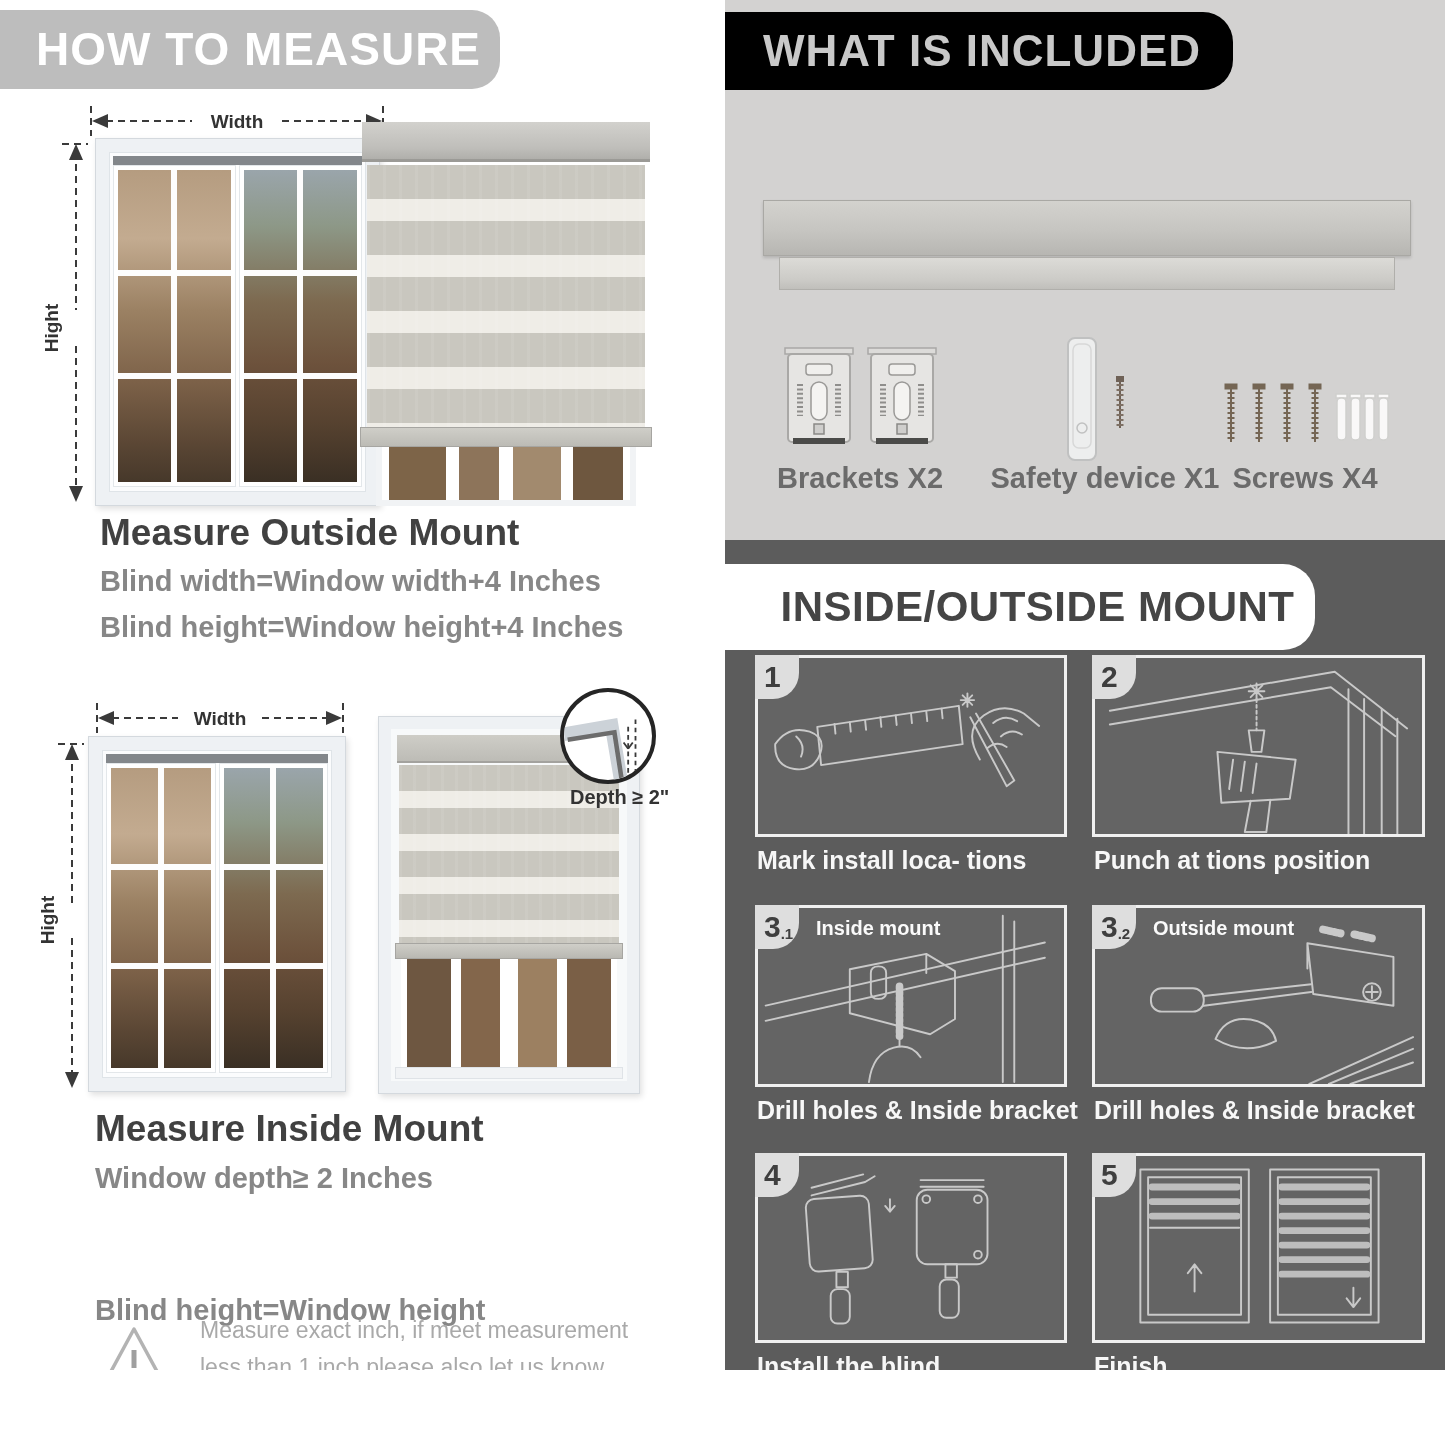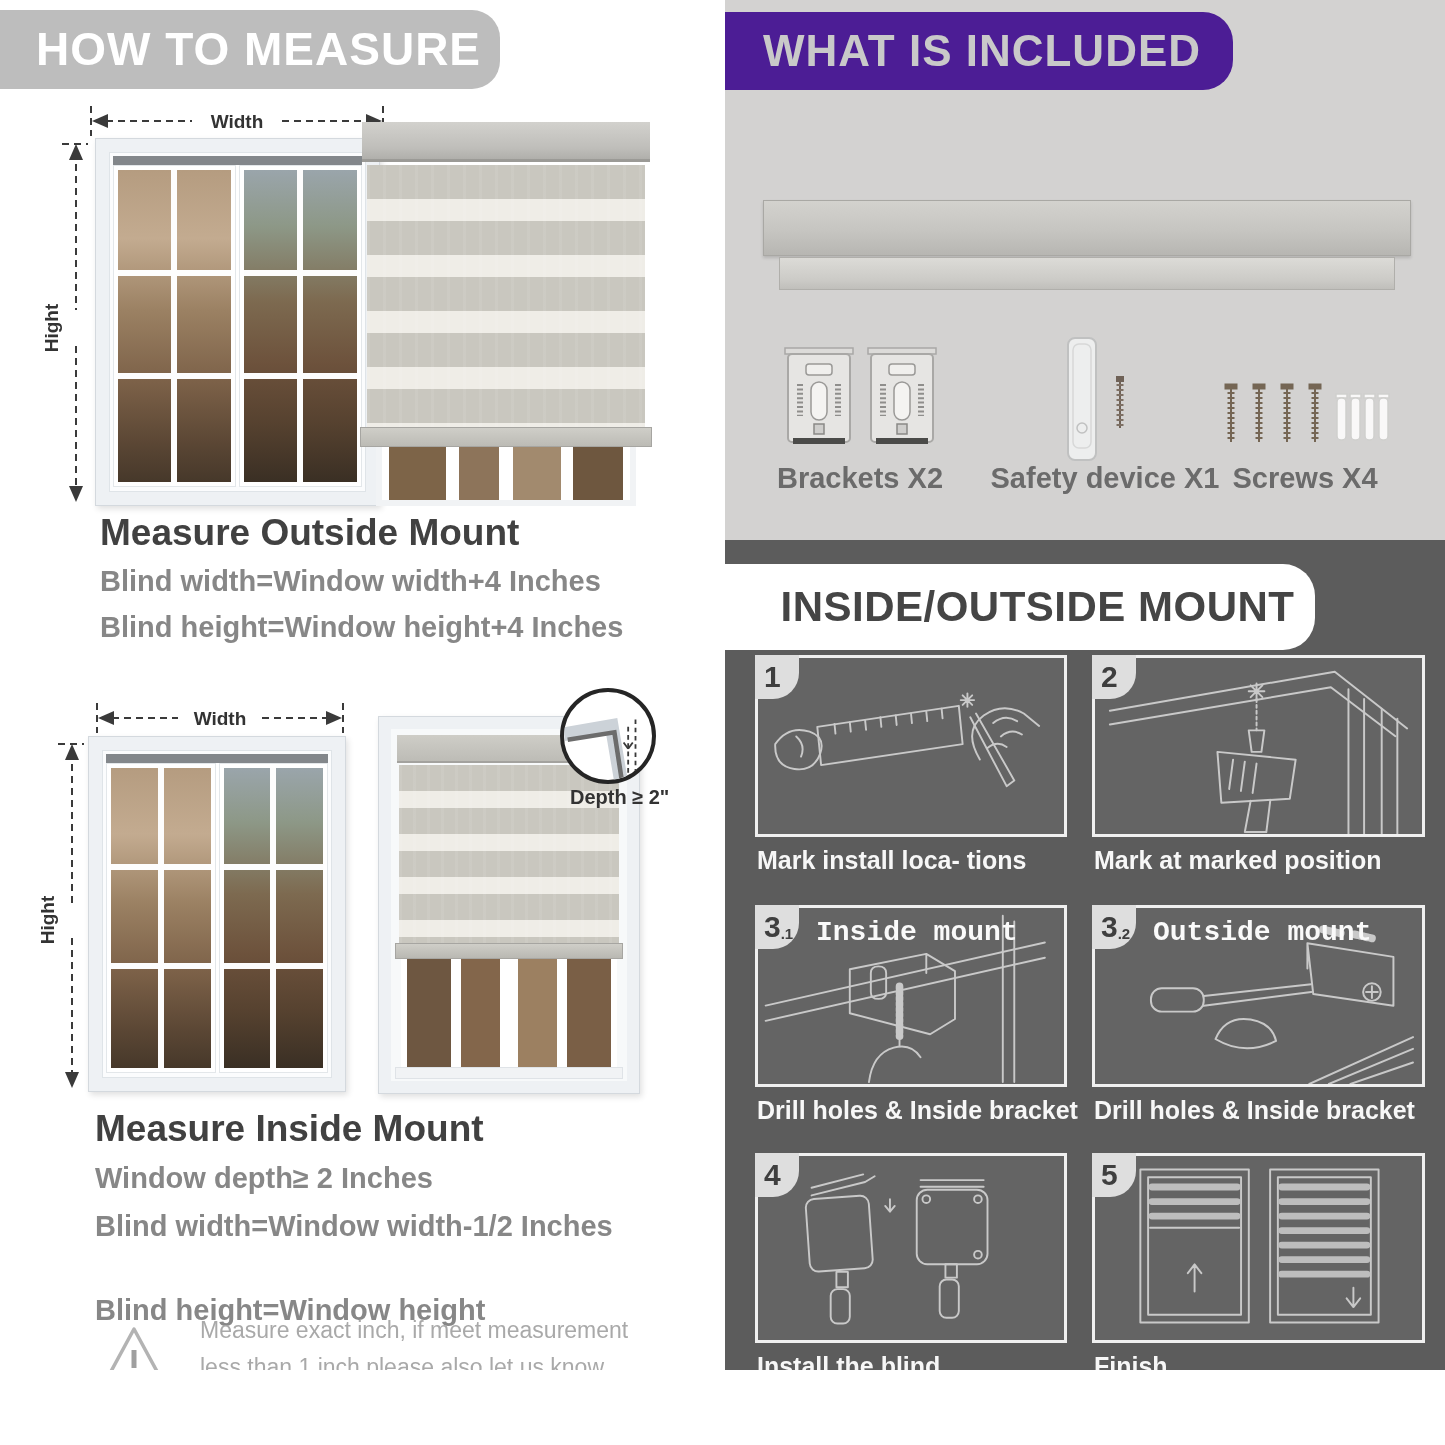--- a/index.html
+++ b/index.html
@@ -73,21 +73,21 @@
   .depth-circle { position:absolute; width:96px; height:96px; border-radius:50%;
     border:4px solid #252525; background:#fff; overflow:hidden; }
   .depth-label { position:absolute; color:#333; font-size:20px; font-weight:bold; white-space:nowrap; }
 
   .note-text { position:absolute; color:#a9a9a9; font-size:23px; line-height:1.63; font-weight:500; }
   svg.warn { position:absolute; }
 
   
   .right-top { position:absolute; left:725px; top:0; width:720px; height:540px; background:#d3d2d1; }
   .included-header { position:absolute; left:0; top:12px; width:508px; height:78px;
-    background:#4c1d95; border-radius:0 30px 30px 0; color:#c9c9c9; font-size:44px; font-weight:bold;
+    background:#000000; border-radius:0 30px 30px 0; color:#c9c9c9; font-size:44px; font-weight:bold;
     letter-spacing:1px; line-height:78px; padding-left:38px; white-space:nowrap; }
   .product-label { position:absolute; left:140px; top:140px; width:460px; text-align:center;
     color:#5c5c5c; font-size:31px; font-weight:bold; }
   .headrail-top { position:absolute; left:38px; top:200px; width:648px; height:56px;
     background:linear-gradient(180deg,#d3d2ce 0%,#c6c5c1 55%,#b7b6b2 100%);
     border:1px solid #a9a8a4; box-shadow:0 2px 3px rgba(0,0,0,.15); }
   .headrail-bottom { position:absolute; left:54px; top:257px; width:616px; height:33px;
     background:linear-gradient(180deg,#dcdbd7 0%,#cccbc7 70%,#c0bfbb 100%);
     border:1px solid #b0afab; }
   .comp-label { position:absolute; color:#6b6b6b; font-size:29px; font-weight:bold; text-align:center; white-space:nowrap; }
@@ -96,21 +96,21 @@
   .right-bottom { position:absolute; left:725px; top:540px; width:720px; height:905px; background:#5c5c5c; }
   .mount-header { position:absolute; left:0; top:24px; width:590px; height:86px;
     background:#fff; border-radius:0 32px 32px 0; color:#454545; font-size:42px; font-weight:bold;
     line-height:86px; padding-left:35px; letter-spacing:.5px; white-space:nowrap;text-align:center; }
 
   .step-panel { position:absolute; background:#646464; border:3px solid #f0f0f0; }
   .step-badge { position:absolute; top:-3px; left:-3px; width:44px; height:44px; border-radius:0 0 26px 0;
     background:#dedede; color:#3f3f3f; display:flex; align-items:center; justify-content:flex-start;
     padding-left:9px; font-weight:bold; font-size:30px; z-index:2; }
   .step-badge .sub { font-size:15px; margin-top:12px; font-weight:bold; }
-  .panel-label { position:absolute; top:9px; left:58px; color:#fafafa; font-size:28px; font-weight:bold; z-index:2; white-space:nowrap;font-family:Liberation Mono, monospace;}
+  .panel-label { position:absolute; top:9px; left:58px; color:#fafafa; font-size:20px; font-weight:bold; z-index:2; white-space:nowrap;}
   .step-caption { position:absolute; color:#f7f7f7; font-size:25px; font-weight:bold; white-space:nowrap; }
   svg.art { position:absolute; inset:0; width:100%; height:100%; }
   svg.art * { stroke:#c9c9c9; stroke-width:2; fill:none; stroke-linecap:round; stroke-linejoin:round; }
   svg.art .thread { stroke-width:8; stroke-dasharray:2.5 3.2; }
   svg.art .stripe { stroke-width:7; stroke:#bdbdbd; }
 
   
   svg.depth-art { position:absolute; inset:0; width:100%; height:100%; }
 </style>
 </head>
@@ -205,21 +205,20 @@
       <path d="M4,52 L55,44 L63,96" stroke="#6c6c6c" stroke-width="5" fill="none"></path>
       <path d="M70,38 L70,90" stroke="#3a3a3a" stroke-width="2" fill="none" stroke-dasharray="5 4"></path>
       <path d="M78,30 L78,88" stroke="#3a3a3a" stroke-width="2" fill="none" stroke-dasharray="5 4"></path>
       <path d="M70,62 l-5,-7 M70,62 l5,-7" stroke="#3a3a3a" stroke-width="2" fill="none"></path>
     </svg>
   </div>
   <div class="depth-label" style="left:570px;top:786px">Depth ≥ 2"</div>
 
   <div class="meas-heading" style="left:95px;top:1108px">Measure Inside Mount</div>
   <div class="meas-line" style="left:95px;top:1162px">Window depth≥ 2 Inches</div>
-  <div class="meas-line" style="left:95px;top:1210px">Blind width=Window width-1/2 Inches</div>
   <div class="meas-line" style="left:95px;top:1294px">Blind height=Window height</div>
 
   <svg class="warn" style="left:98px;top:1324px;width:72px;height:70px" viewBox="0 0 72 70">
     <path d="M36,5 L68,64 L4,64 Z" fill="none" stroke="#b3b3b3" stroke-width="3.5" stroke-linejoin="round"></path>
     <line x1="36" y1="26" x2="36" y2="44" stroke="#9f9f9f" stroke-width="5"></line>
     <circle cx="36" cy="53" r="3.2" fill="#9f9f9f" stroke="none"></circle>
   </svg>
   <div class="note-text" style="left:200px;top:1312px;width:445px">Measure exact inch, if meet measurement less than 1 inch,please also let us know exact measurement, please do not leave it</div>
 
   <div class="right-top">
@@ -320,21 +319,21 @@
         <path d="M8,54 L238,14 M8,68 L234,30 M238,14 L312,72 M234,30 L300,80"></path>
         <path d="M252,32 L252,180 M268,42 L268,180 M286,52 L286,180 M302,62 L302,180"></path>
         <path d="M150,34 l16,0 M158,26 l0,16 M152,28 l12,12 M164,28 l-12,12"></path>
         <path d="M158,42 L158,74" stroke-dasharray="3 3"></path>
         <path d="M150,74 h16 l-3,22 h-10 Z"></path>
         <path d="M118,96 L198,104 L192,144 L122,148 Z"></path>
         <path d="M134,104 l-4,30 M146,106 l-4,30 M158,108 l-4,30"></path>
         <path d="M152,146 L146,178 M172,146 L168,178 M146,178 L168,178"></path>
       </svg>
     </div>
-    <div class="step-caption" style="left:369px;top:306px">Mark at  marked position</div>
+    <div class="step-caption" style="left:369px;top:306px">Punch at  tions position</div>
 
     <div class="step-panel" style="left:30px;top:365px;width:312px;height:182px">
       <div class="step-badge">
           <span>3</span>
           <span class="sub">.1</span>
         </div>
       <div class="panel-label">Inside mount</div>
       <svg class="art" viewBox="0 0 320 180">
         <path d="M8,100 L300,34 M8,116 L300,50"></path>
         <path d="M256,6 L256,180 M268,12 L268,180"></path>

